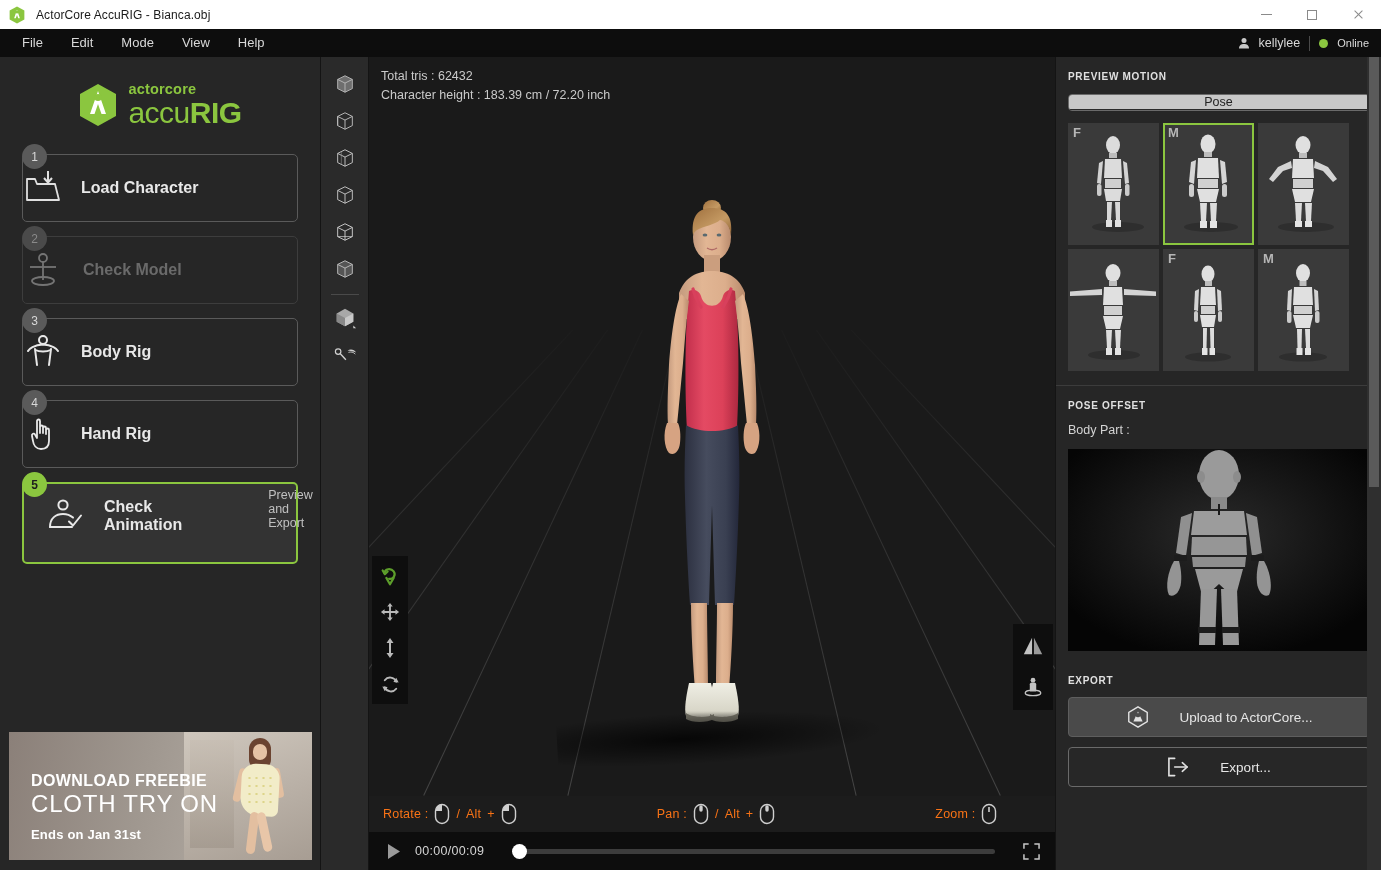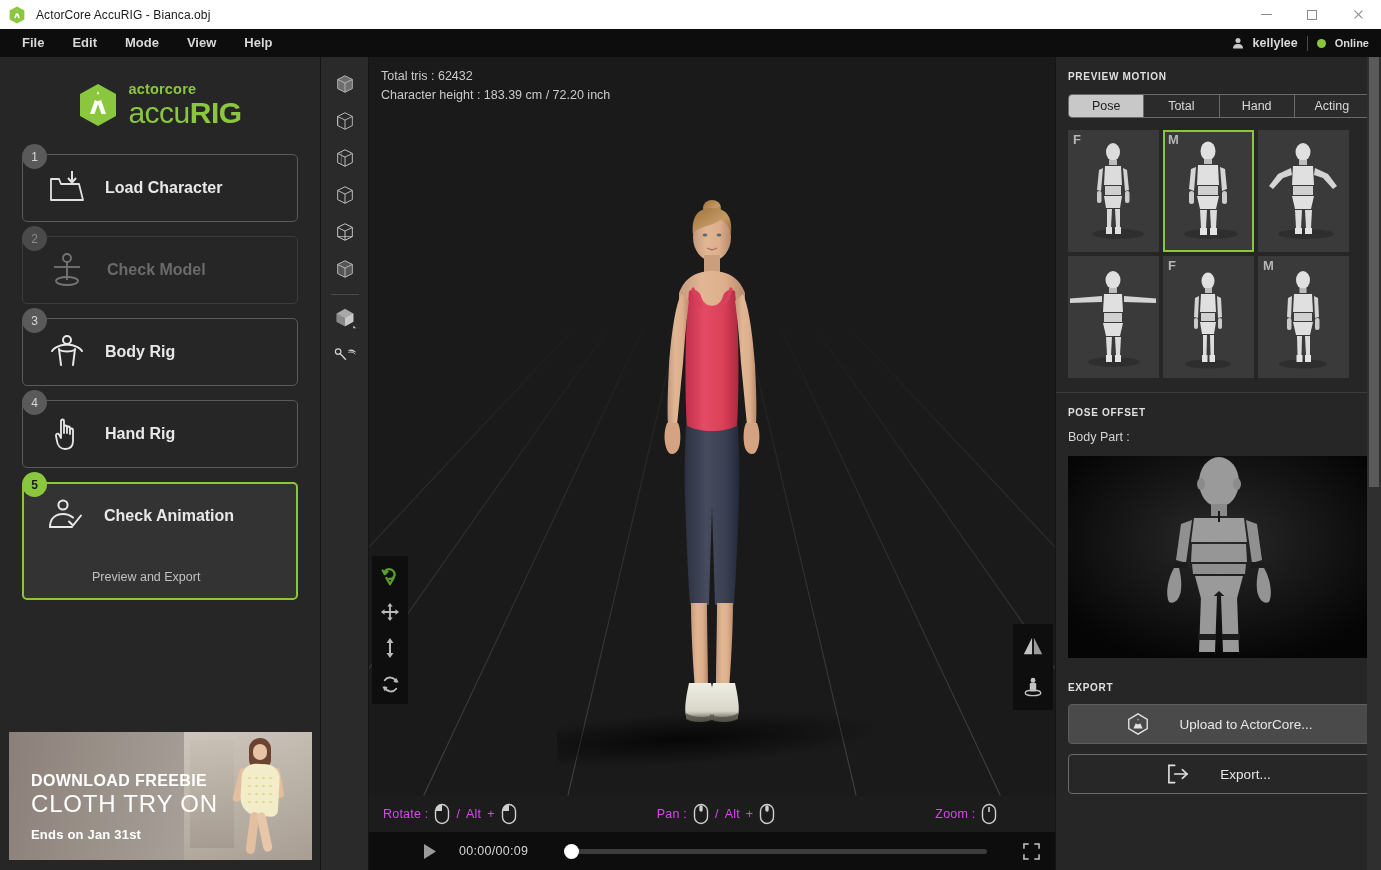--- a/index.html
+++ b/index.html
@@ -26,21 +26,21 @@
   .wb-close { position: relative; width: 11px; height: 11px; }
   .wb-close::before, .wb-close::after {
     content:""; position:absolute; left:0; top:5px; width:11px; height:1px; background:#8a8a8a;
   }
   .wb-close::before { transform: rotate(45deg); }
   .wb-close::after  { transform: rotate(-45deg); }
 
   
   .menubar {
     height: 28px; background: #0d0d0d; display: flex; align-items: center;
-    flex: 0 0 28px; position: relative; font-weight: bold;
+    flex: 0 0 28px; position: relative;
   }
   .menu-item { font-size: 13px; color: #d8d8d8; padding: 0 14px; line-height: 28px; cursor: default; }
   .menu-item:first-child { margin-left: 8px; }
   .user-area { position: absolute; right: 12px; top: 0; height: 28px; display: flex; align-items: center; gap: 9px; }
   .user-name { font-size: 12.5px; color: #d8d8d8; }
   .sep-v { width: 1px; height: 15px; background: #4a4a4a; }
   .dot-online { width: 9px; height: 9px; border-radius: 50%; background: #8bc63f; }
   .status-text { font-size: 11px; color: #dadada; }
 
   
@@ -56,27 +56,27 @@
   .brand-mark { width: 40px; height: 44px; }
   .brand-words { line-height: 1; }
   .brand-top { font-size: 14.5px; color: #8bc63f; letter-spacing: .2px; font-weight: 600; }
   .brand-bot { font-size: 30px; color: #8bc63f; letter-spacing: -0.5px; line-height: 1.02; margin-top: 1px; }
   .brand-bot b { font-weight: 700; }
 
   .steps { margin-top: 26px; position: relative; }
   .step { position: relative; margin: 0 22px 14px 22px; }
   .step-box {
     border: 1px solid #5a5a5a; border-radius: 5px; height: 68px;
-    display: flex; align-items: center; padding-left: 24px; gap: 18px;
+    display: flex; align-items: center; gap: 18px;
     background: transparent;
   }
   .step.disabled .step-box { border-color: #3d3d3d; gap: 20px; }
   .step.active .step-box {
     border: 2px solid #8bc63f; background: #333333; height: auto;
-    flex-direction: column; align-items: flex-start; padding: 0 0 14px 0;
+    flex-direction: row; align-items: flex-start; padding: 0 0 14px 0;
   }
   .step.active .step-inner {
     display: flex; align-items: center; gap: 18px; padding-left: 22px; height: 64px;
   }
   .step-label { font-size: 16px; font-weight: bold; color: #e8e8e8; }
   .step.disabled .step-label { color: #6a6a6a; }
   .step-sub { font-size: 12.5px; color: #c0c0c0; padding-left: 22px; margin-top: 4px; margin-left: 46px; }
   .badge {
     position: absolute; left: 0px; top: -10px; width: 25px; height: 25px; border-radius: 50%;
     background: #5a5a5a; color: #d8d8d8; font-size: 12px; display: flex;
@@ -152,51 +152,51 @@
   
   .vp-right {
     position: absolute; right: 2px; bottom: 86px; width: 40px; background: #0e0e0e;
     display: flex; flex-direction: column; align-items: center; padding: 8px 0; gap: 10px;
   }
   .vpr-btn { width: 32px; height: 30px; display: flex; align-items: center; justify-content: center; }
 
   
   .navhints {
     height: 36px; flex: 0 0 36px; background: #1c1c1c; display: flex; align-items: center;
-    font-size: 12.5px; color: #d946ef;
+    font-size: 12.5px; color: #f97316;
   }
   .nh-group { display: flex; align-items: center; gap: 6px; }
   .nh-g1 { margin-left: 14px; }
   .nh-g2 { margin-left: 140px; }
   .nh-g3 { margin-left: 160px; }
   .nh-label { letter-spacing: .2px; }
 
   
   .playbar {
-    height: 38px; flex: 0 0 38px; background: #0d0d0d; display: flex; align-items: center; gap: 8px; padding-left: 36px;
+    height: 38px; flex: 0 0 38px; background: #0d0d0d; display: flex; align-items: center; gap: 0;
   }
   .play-btn { width: 34px; height: 38px; display: flex; align-items: center; justify-content: center; margin-left: 8px; }
   .play-time { font-size: 12.5px; color: #d4d4d4; margin-left: 4px; min-width: 92px; letter-spacing: .3px; }
   .track-wrap { flex: 1 1 auto; position: relative; height: 38px; display: flex; align-items: center; margin-right: 10px; }
   .track { position: absolute; left: 10px; right: 6px; height: 5px; background: #3c3c3c; border-radius: 3px; }
   .thumb { position: absolute; left: 5px; width: 15px; height: 15px; border-radius: 50%; background: #ffffff; }
   .fs-btn { width: 40px; height: 38px; display: flex; align-items: center; justify-content: center; margin-right: 4px; }
 
   
   .rightpanel {
     width: 326px; flex: 0 0 326px; background: #262626; position: relative;
     display: flex; flex-direction: column; border-left: 1px solid #141414;
   }
   .rp-section-title {
     font-size: 10px; font-weight: bold; letter-spacing: .7px; color: #e0e0e0;
     padding: 14px 0 0 12px;
   }
   .tabs {
-    margin: 12px 12px 0 12px; height: 24px; display: flex;
-    border: 1px solid #6a6a6a; border-radius: 4px; overflow: hidden;
+    margin: 12px 12px 0 12px; height: 17px; display: flex;
+    border: 1px solid #6a6a6a; border-radius: 4px; overflow: hidden; flex-direction: column;
   }
   .tab {
     flex: 1 1 0; display: flex; align-items: center; justify-content: center;
     font-size: 12.5px; color: #d8d8d8; border-right: 1px solid #6a6a6a; background: #2b2b2b;
   }
   .tab:last-child { border-right: none; }
   .tab.sel { background: #c8c8c8; color: #232323; }
 
   .thumbgrid {
     margin: 12px 0 0 12px; width: 292px; display: grid;

